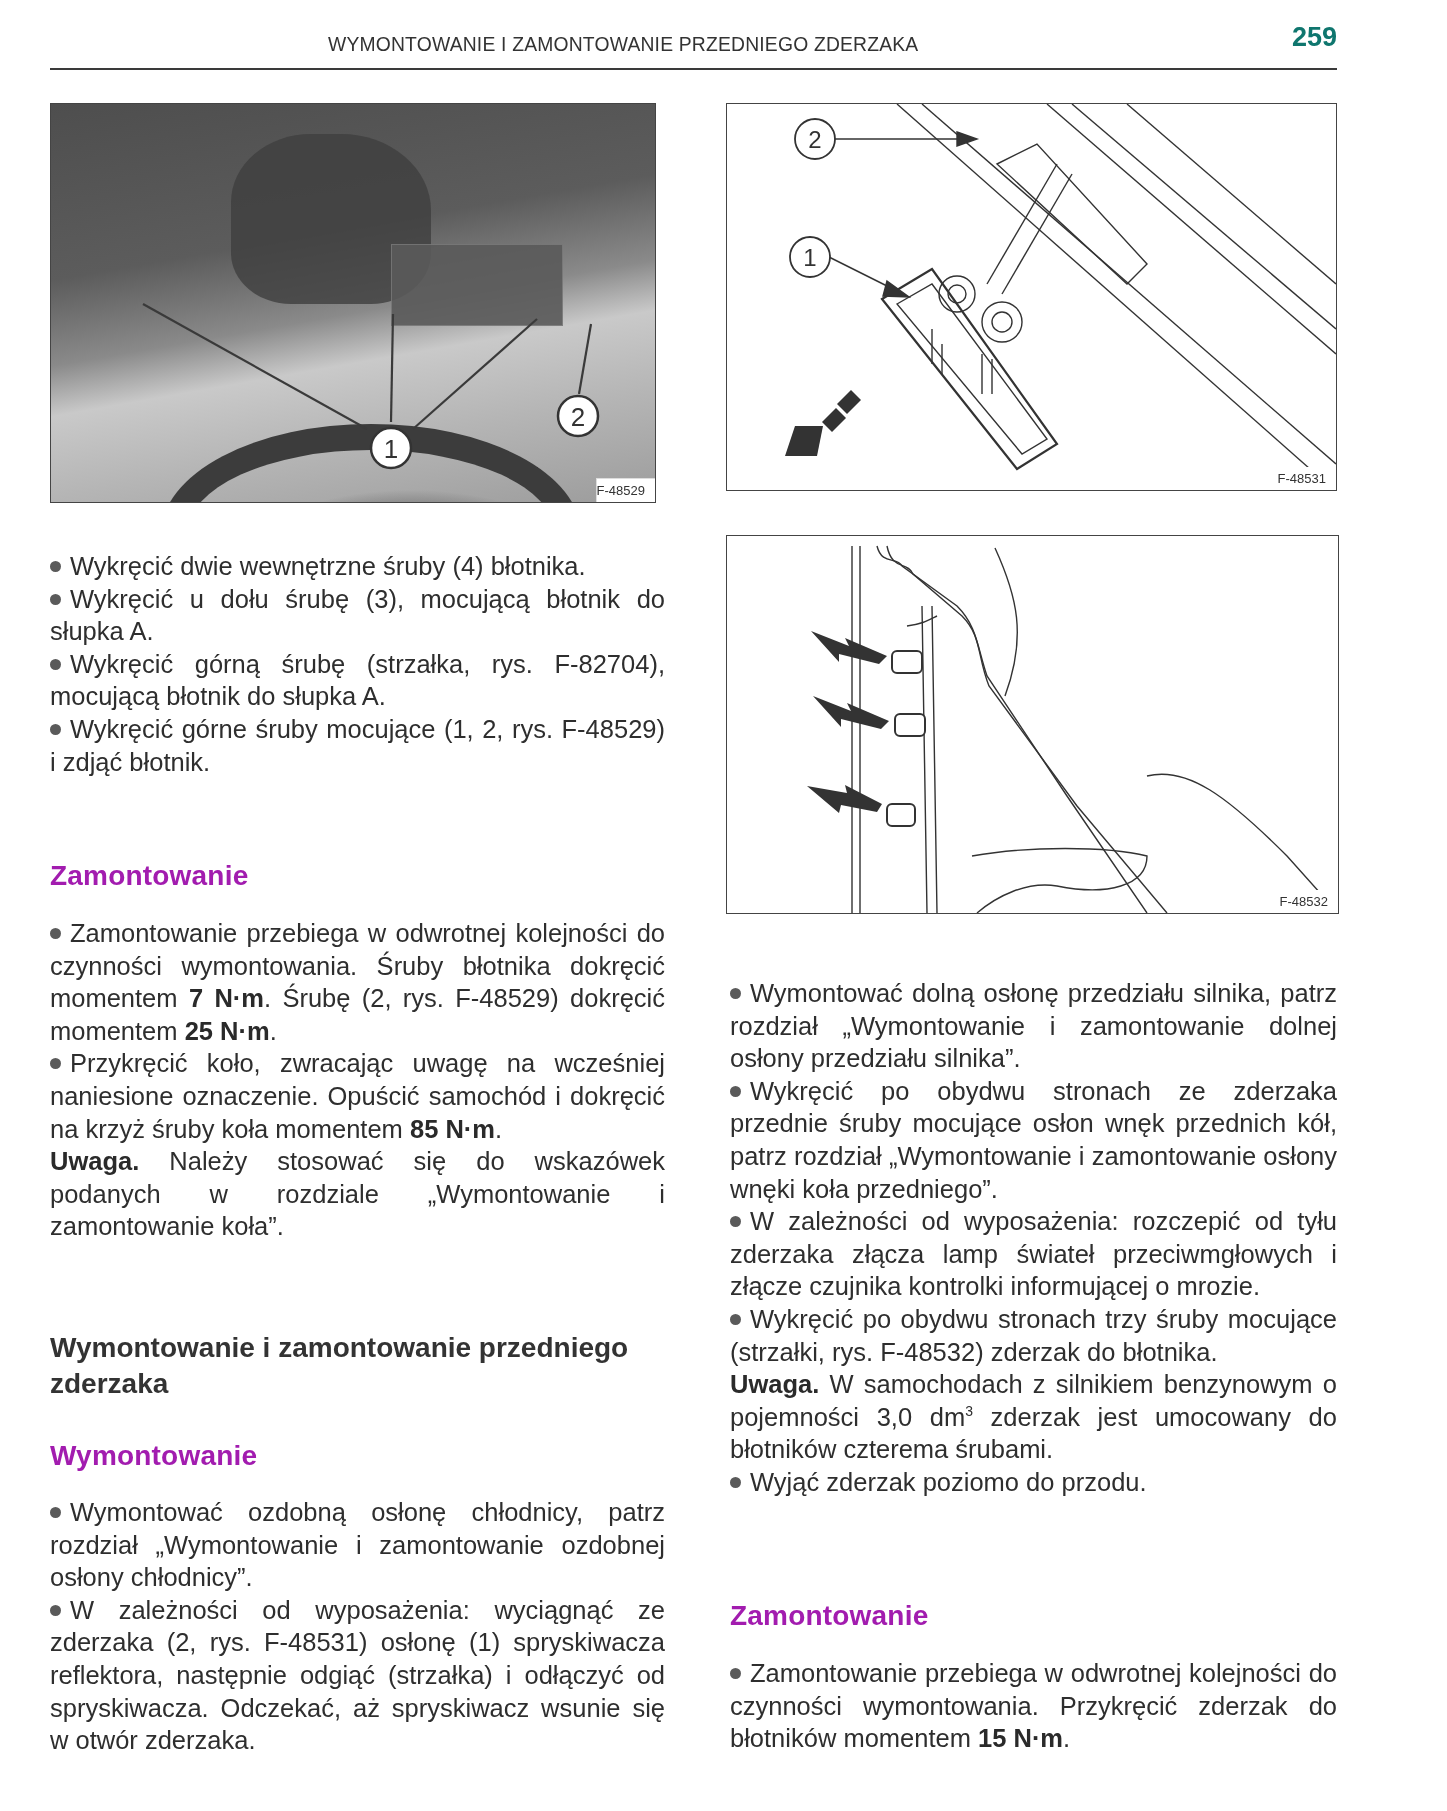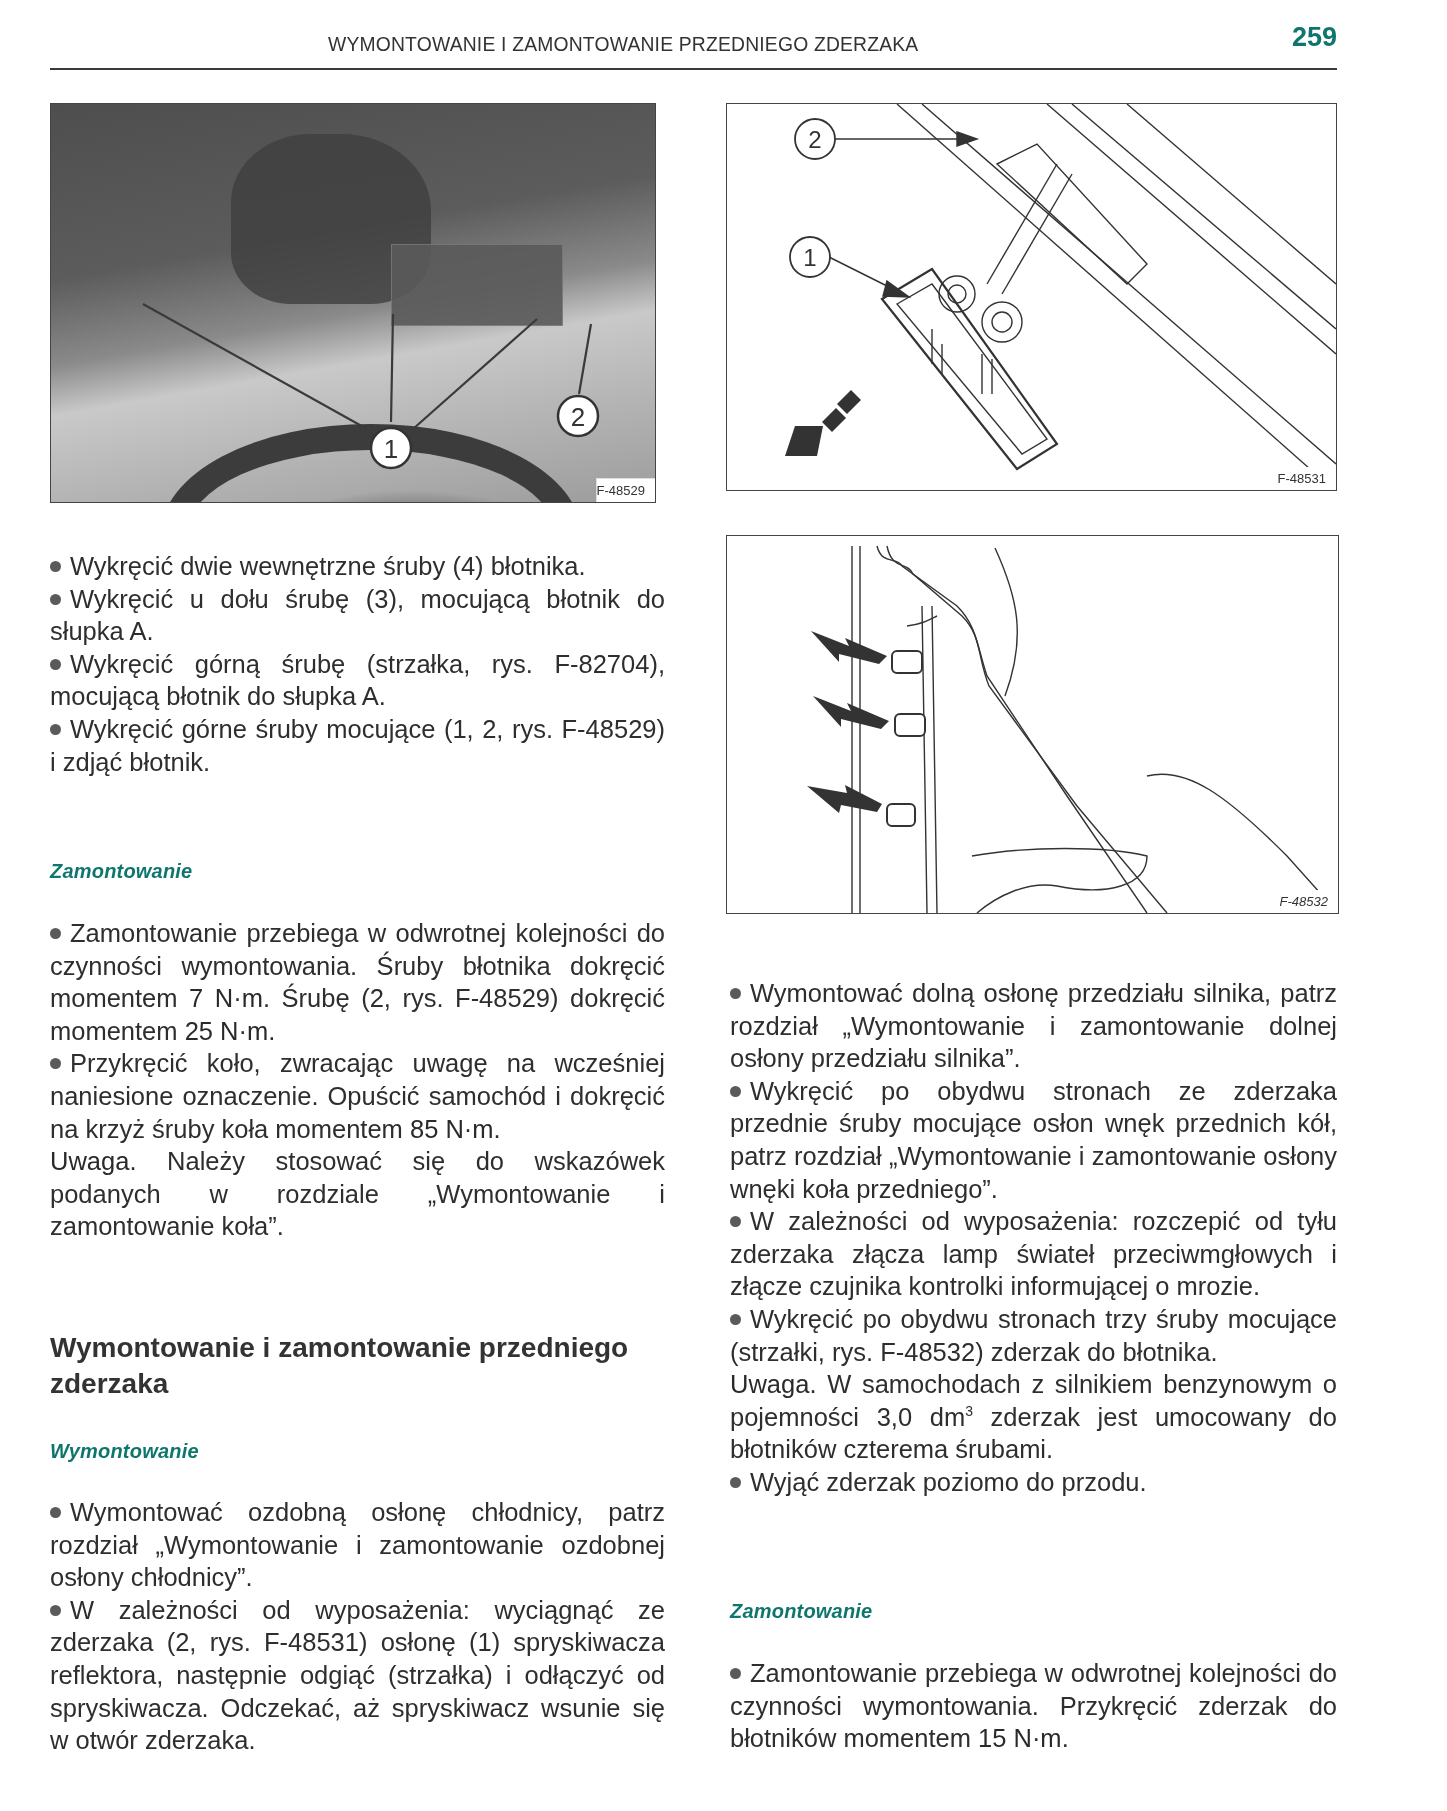--- a/index.html
+++ b/index.html
@@ -43,37 +43,37 @@
     border-radius: 50%; border: 26px solid #3c3c3c; border-bottom: none; box-sizing: border-box;
   }
   .fig-svg { position: absolute; left: 0; top: 0; }
   .fig-label {
     position: absolute; right: 0; bottom: 0; background: #fff;
     font-size: 13px; color: #333; padding: 4px 10px 4px 0;
     border-top: 1px solid #ddd; border-left: 1px solid #ddd;
   }
   .fig-label.plain { border: none; padding: 4px 10px; }
   .fig-diagram-1 { left: 726px; top: 103px; width: 609px; height: 386px; }
-  .fig-diagram-2 { left: 726px; top: 535px; width: 611px; height: 377px; font-style: italic; }
+  .fig-diagram-2 { left: 726px; top: 535px; width: 611px; height: 377px; }
 
   .column { position: absolute; }
   .col-left { left: 50px; width: 615px; }
   .col-right { left: 730px; width: 607px; }
 
   .para {
     font-size: 25.5px; line-height: 32.6px; margin: 0;
     text-align: justify; color: #2e2e2e;
   }
   .bullet {
     display: inline-block; width: 11px; height: 11px; border-radius: 50%;
     background: #5a5a5a; margin-right: 9px; vertical-align: 3px;
   }
-  .bold { font-weight: normal; color: #2a2a2a; }
+  .bold { font-weight: bold; color: #2a2a2a; }
   .h-italic {
-    font-size: 20px; font-weight: bold; font-style: italic; color: #0f766e;
+    font-size: 28px; font-weight: bold; color: #a21caf;
     margin: 0; letter-spacing: 0.2px;
   }
   .h-section {
     font-size: 28px; font-weight: bold; color: #333; line-height: 36px; margin: 0;
   }
   sup { font-size: 14px; line-height: 0; vertical-align: 10px; }
 </style>
 </head>
 <body>
 

